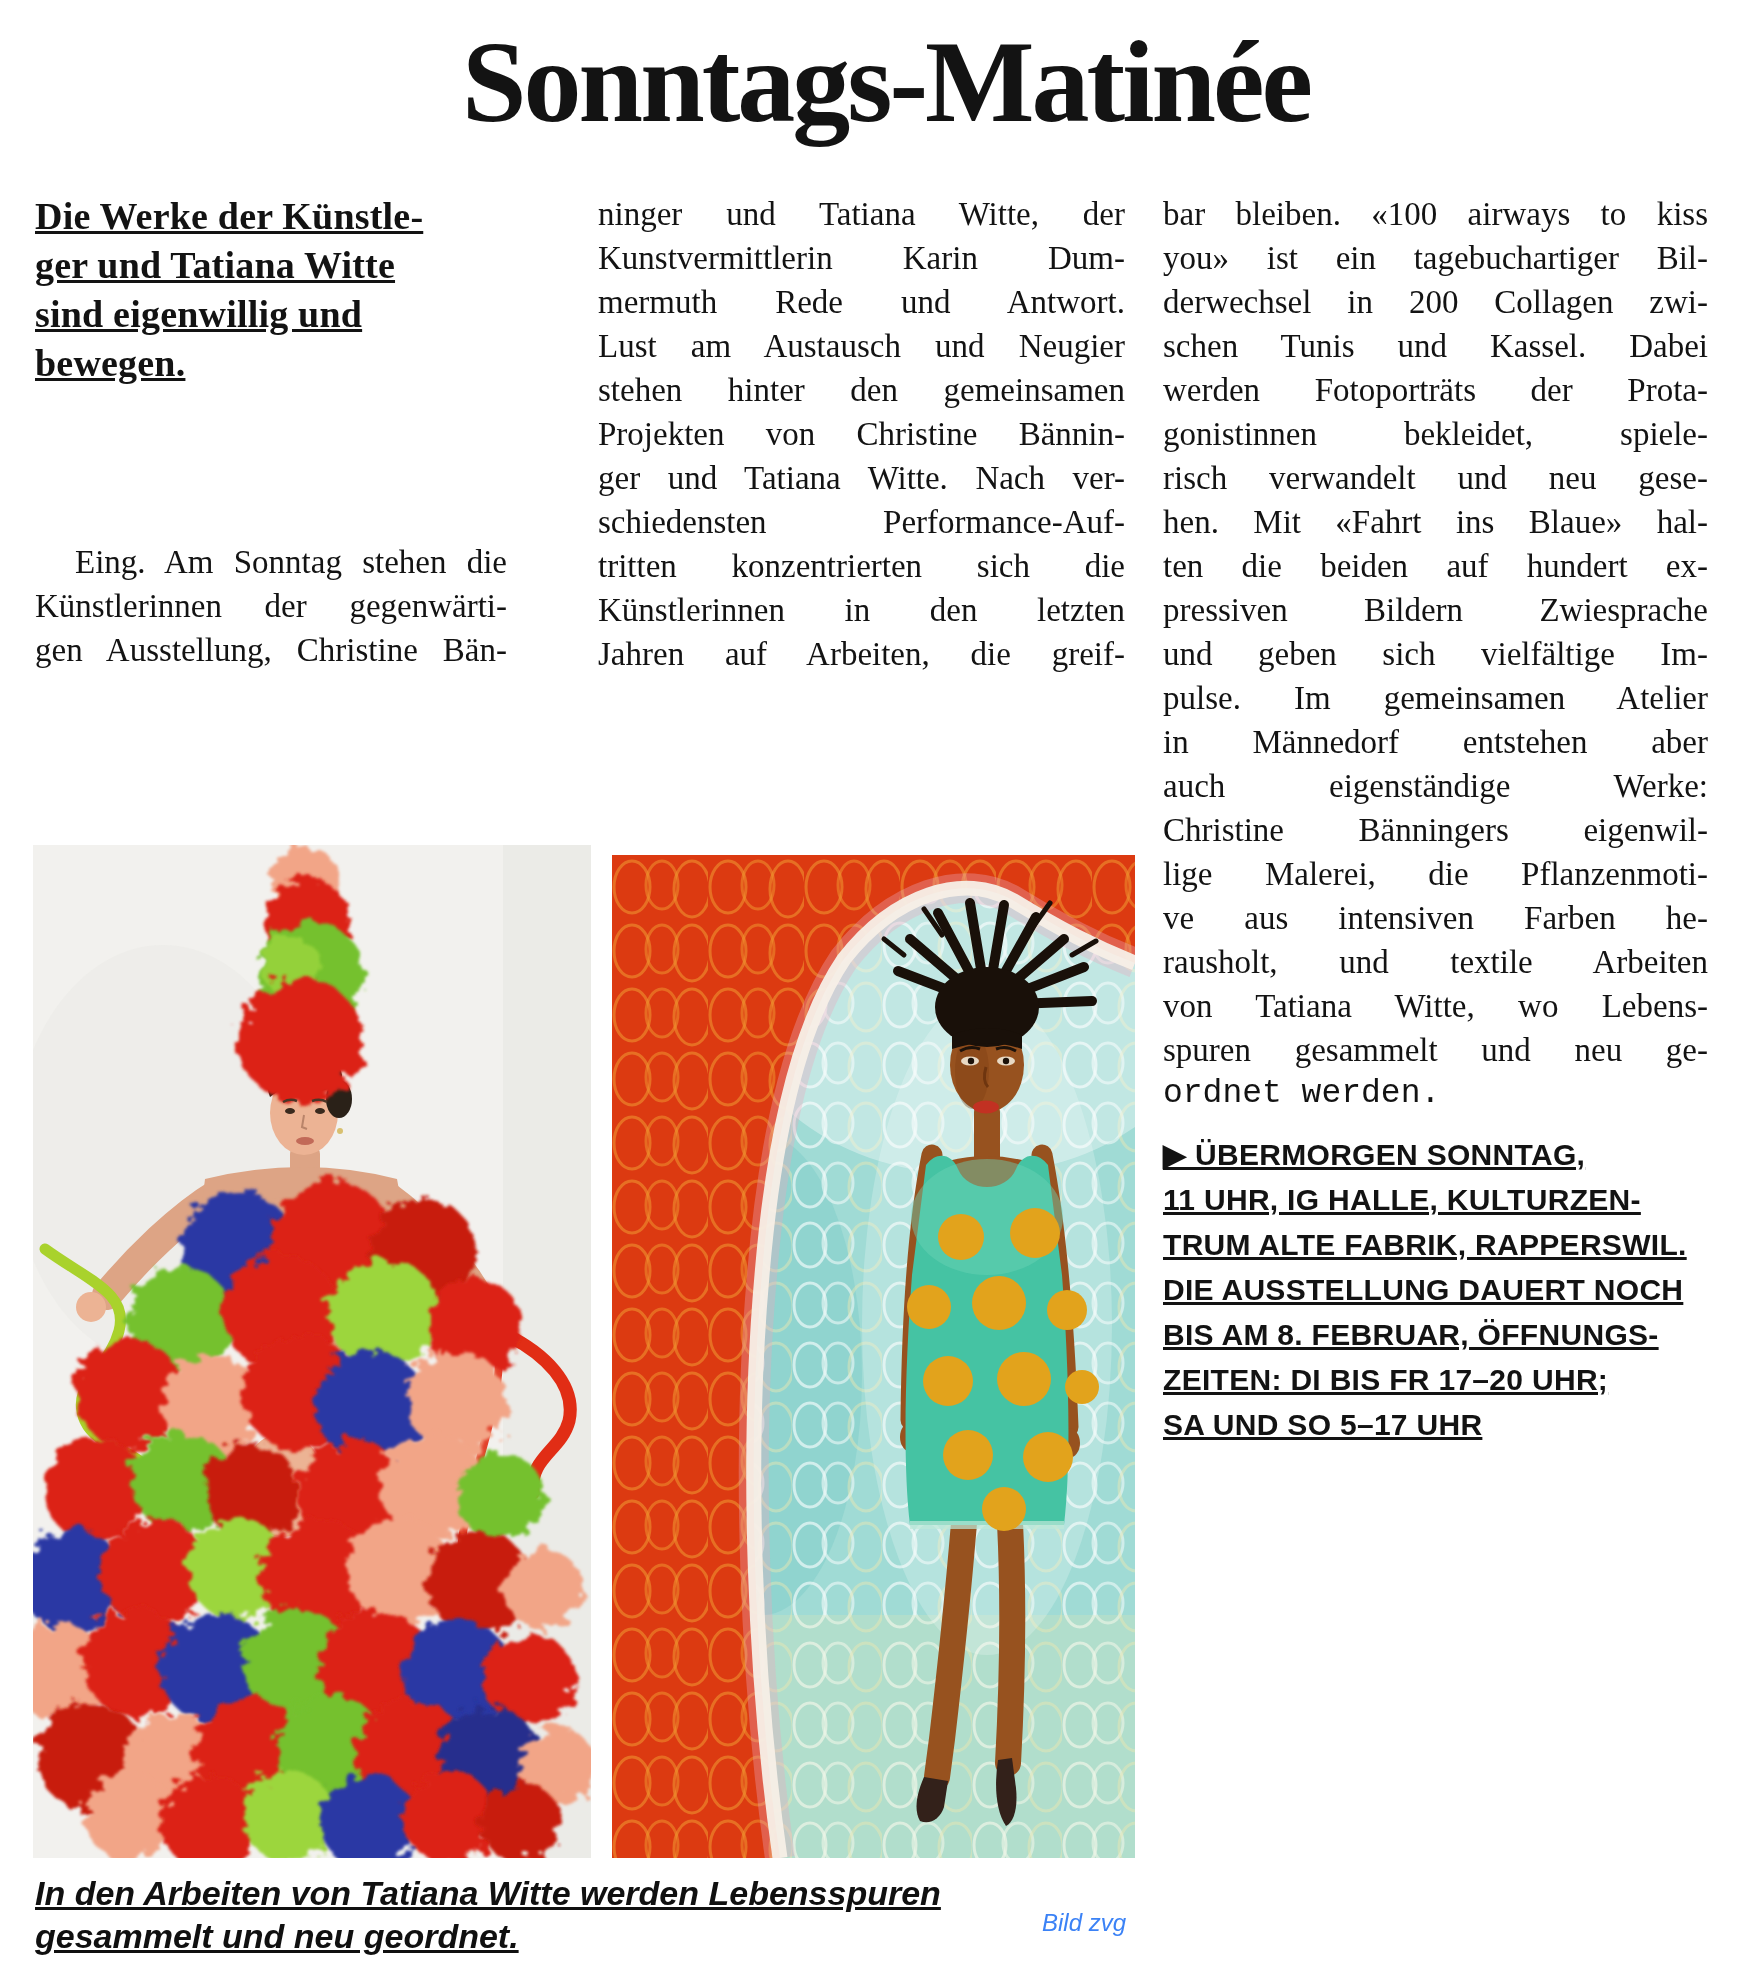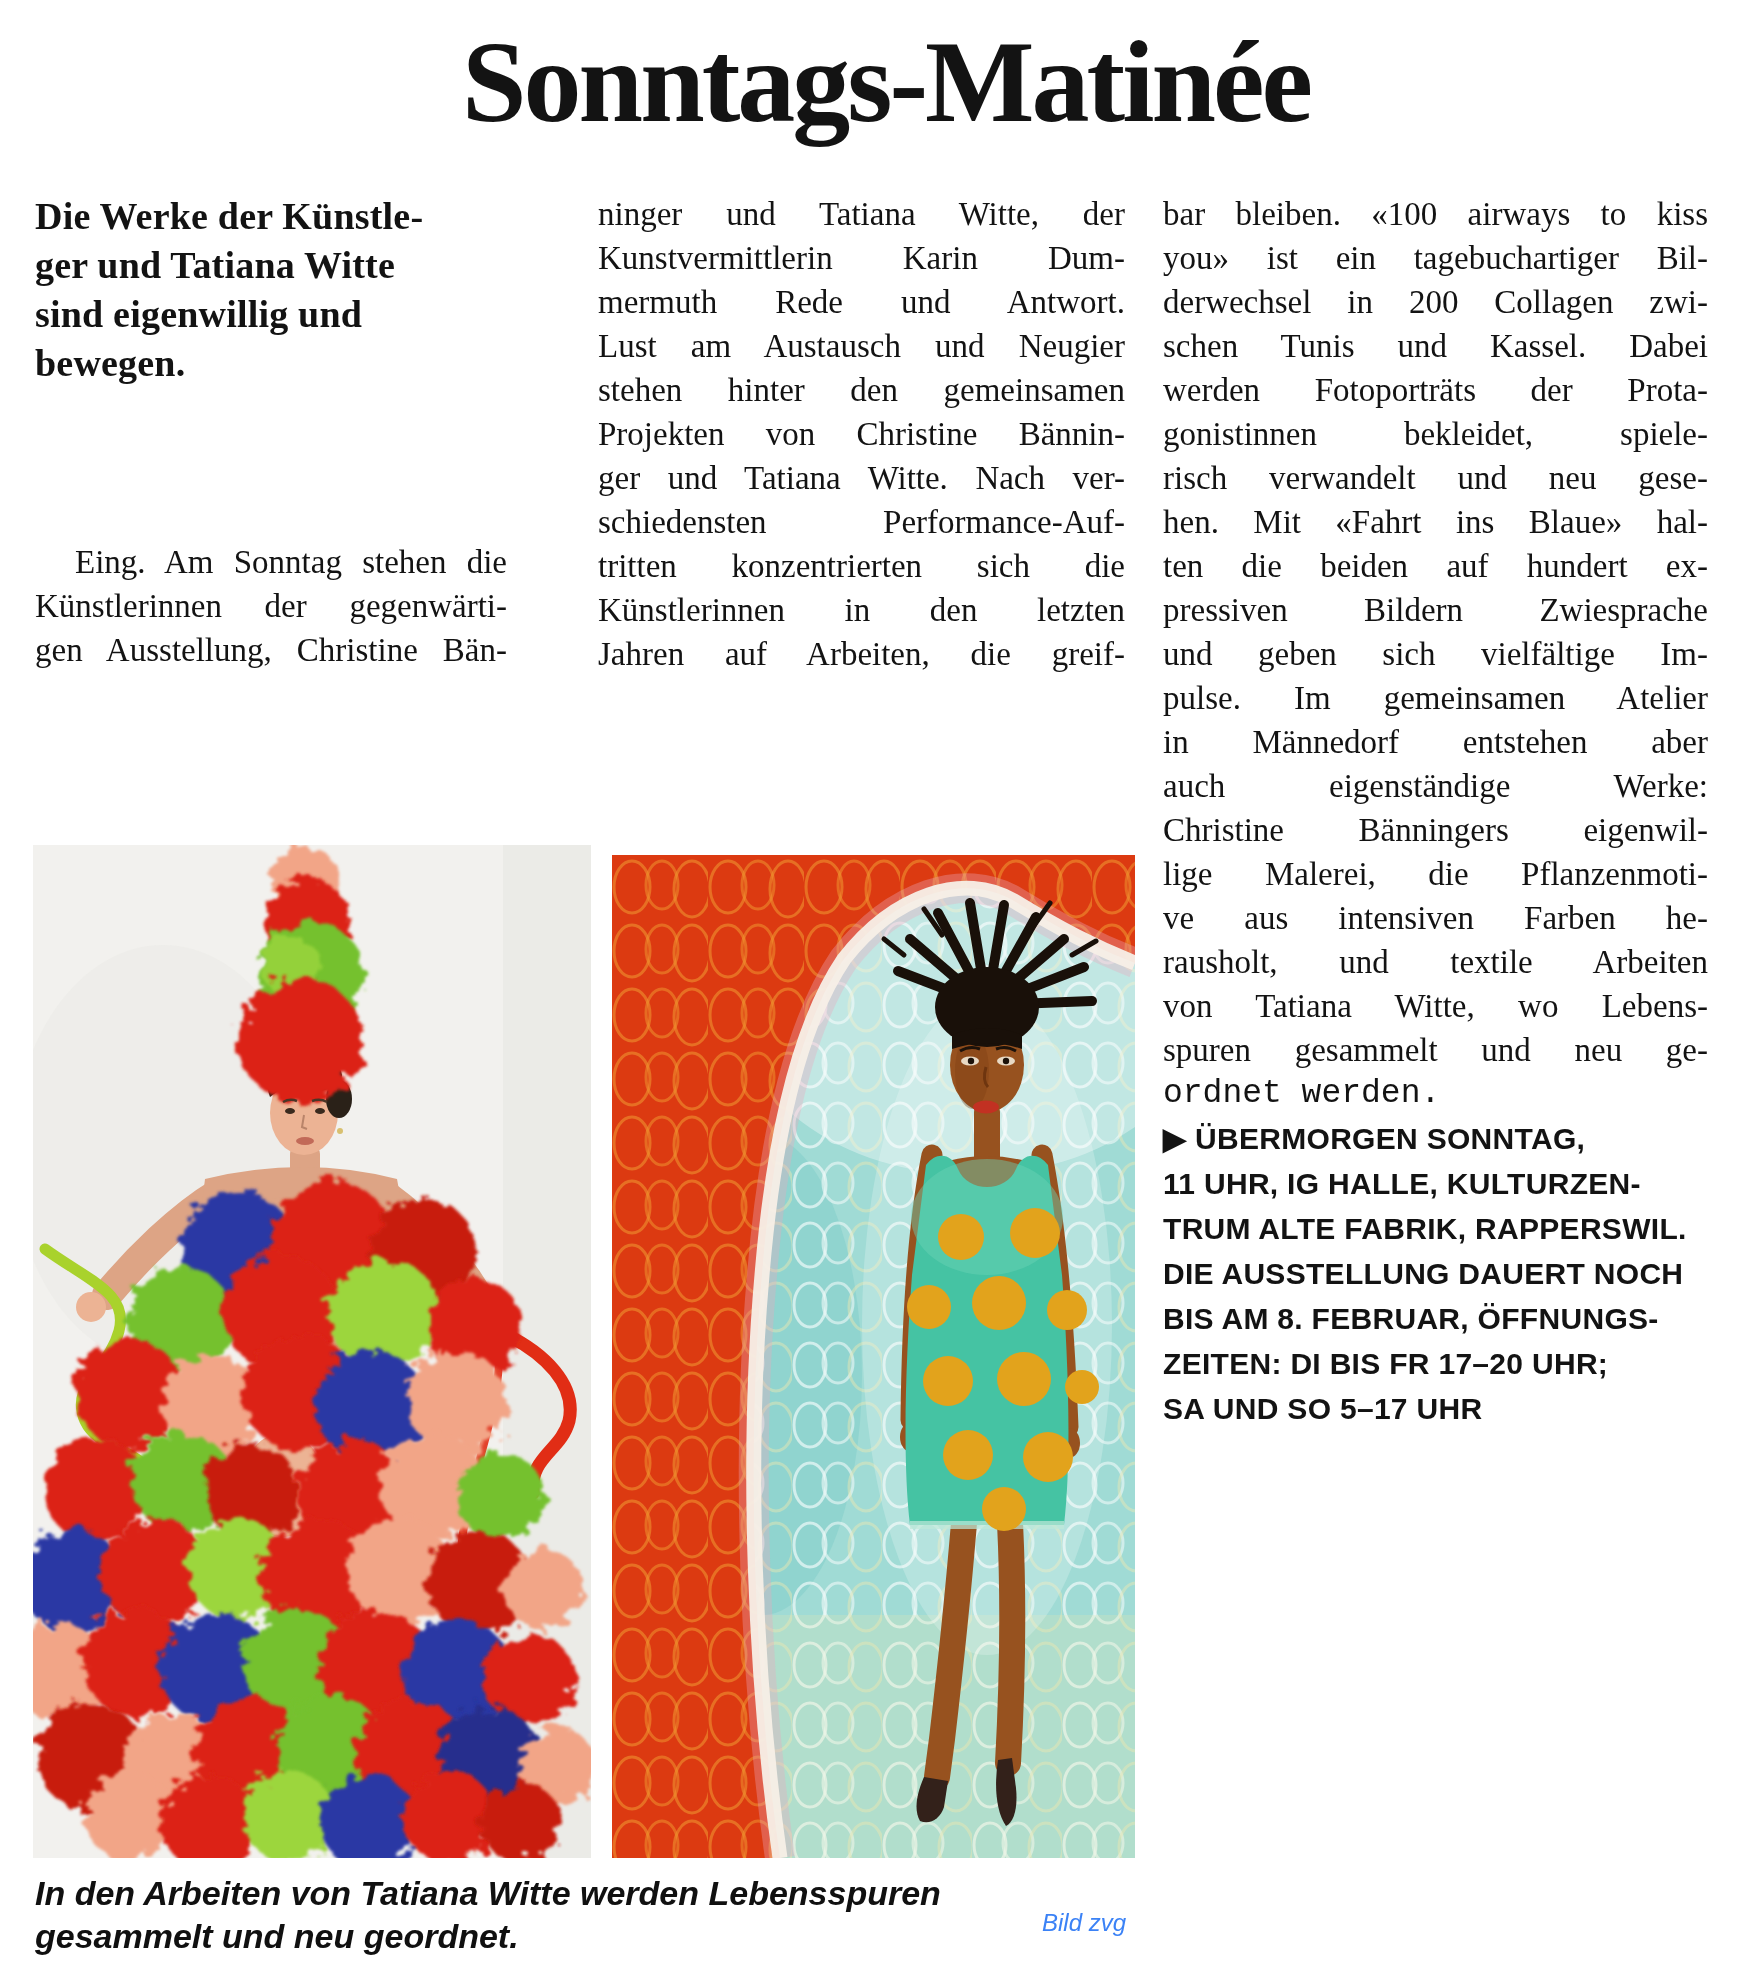--- a/index.html
+++ b/index.html
@@ -6,24 +6,24 @@
   .page{position:relative;width:1740px;height:1964px;background:var(--paper,#fff);overflow:hidden;color:var(--ink,#131313);}
   .headline{position:absolute;top:6px;left:0;width:100%;text-align:center;margin:16px;
     font:bold 116px/1.05 "Liberation Serif",serif;letter-spacing:-3px;}
   .col{position:absolute;top:192px;}
   .col1{left:35px;width:472px;}
   .col2{left:598px;width:527px;}
   .col3{left:1163px;width:545px;}
   .lead{font:bold 38px/49px "Liberation Serif",serif;letter-spacing:.2px;}
   .body{font:33px/44px "Liberation Serif",serif;}
   .col1 .body{margin-top:152px;}
-  .event{font:bold 30px/45px "Liberation Sans",sans-serif;letter-spacing:.3px;}
+  .event{margin-top:16px;font:bold 30px/45px "Liberation Sans",sans-serif;letter-spacing:.3px;}
   .line{text-align:justify;text-align-last:justify;}
   .line-last{text-align-last:left;font-family:Liberation Mono, monospace;}
-  [data-ragged] .line{text-align:center;text-align-last:left;}
+  [data-ragged] .line{text-align:center;text-align-last:left;text-decoration:underline;}
   .line-indent{text-indent:40px;}
   figure{margin:0;padding:0;}
   .photo-left{position:absolute;left:33px;top:845px;width:558px;height:1013px;}
   .photo-right{position:absolute;left:612px;top:855px;width:523px;height:1003px;}
   .photo-left svg,.photo-right svg{display:block;width:100%;height:100%;}
   .caption{position:absolute;left:35px;top:1872px;width:1010px;
     font:italic bold 34px/43px "Liberation Sans",sans-serif;color:#101010;}
   .credit{position:absolute;left:1042px;top:1908px;font:italic 24px/30px "Liberation Sans",sans-serif;color:#3b82f6;}
 </style>
 </head>

